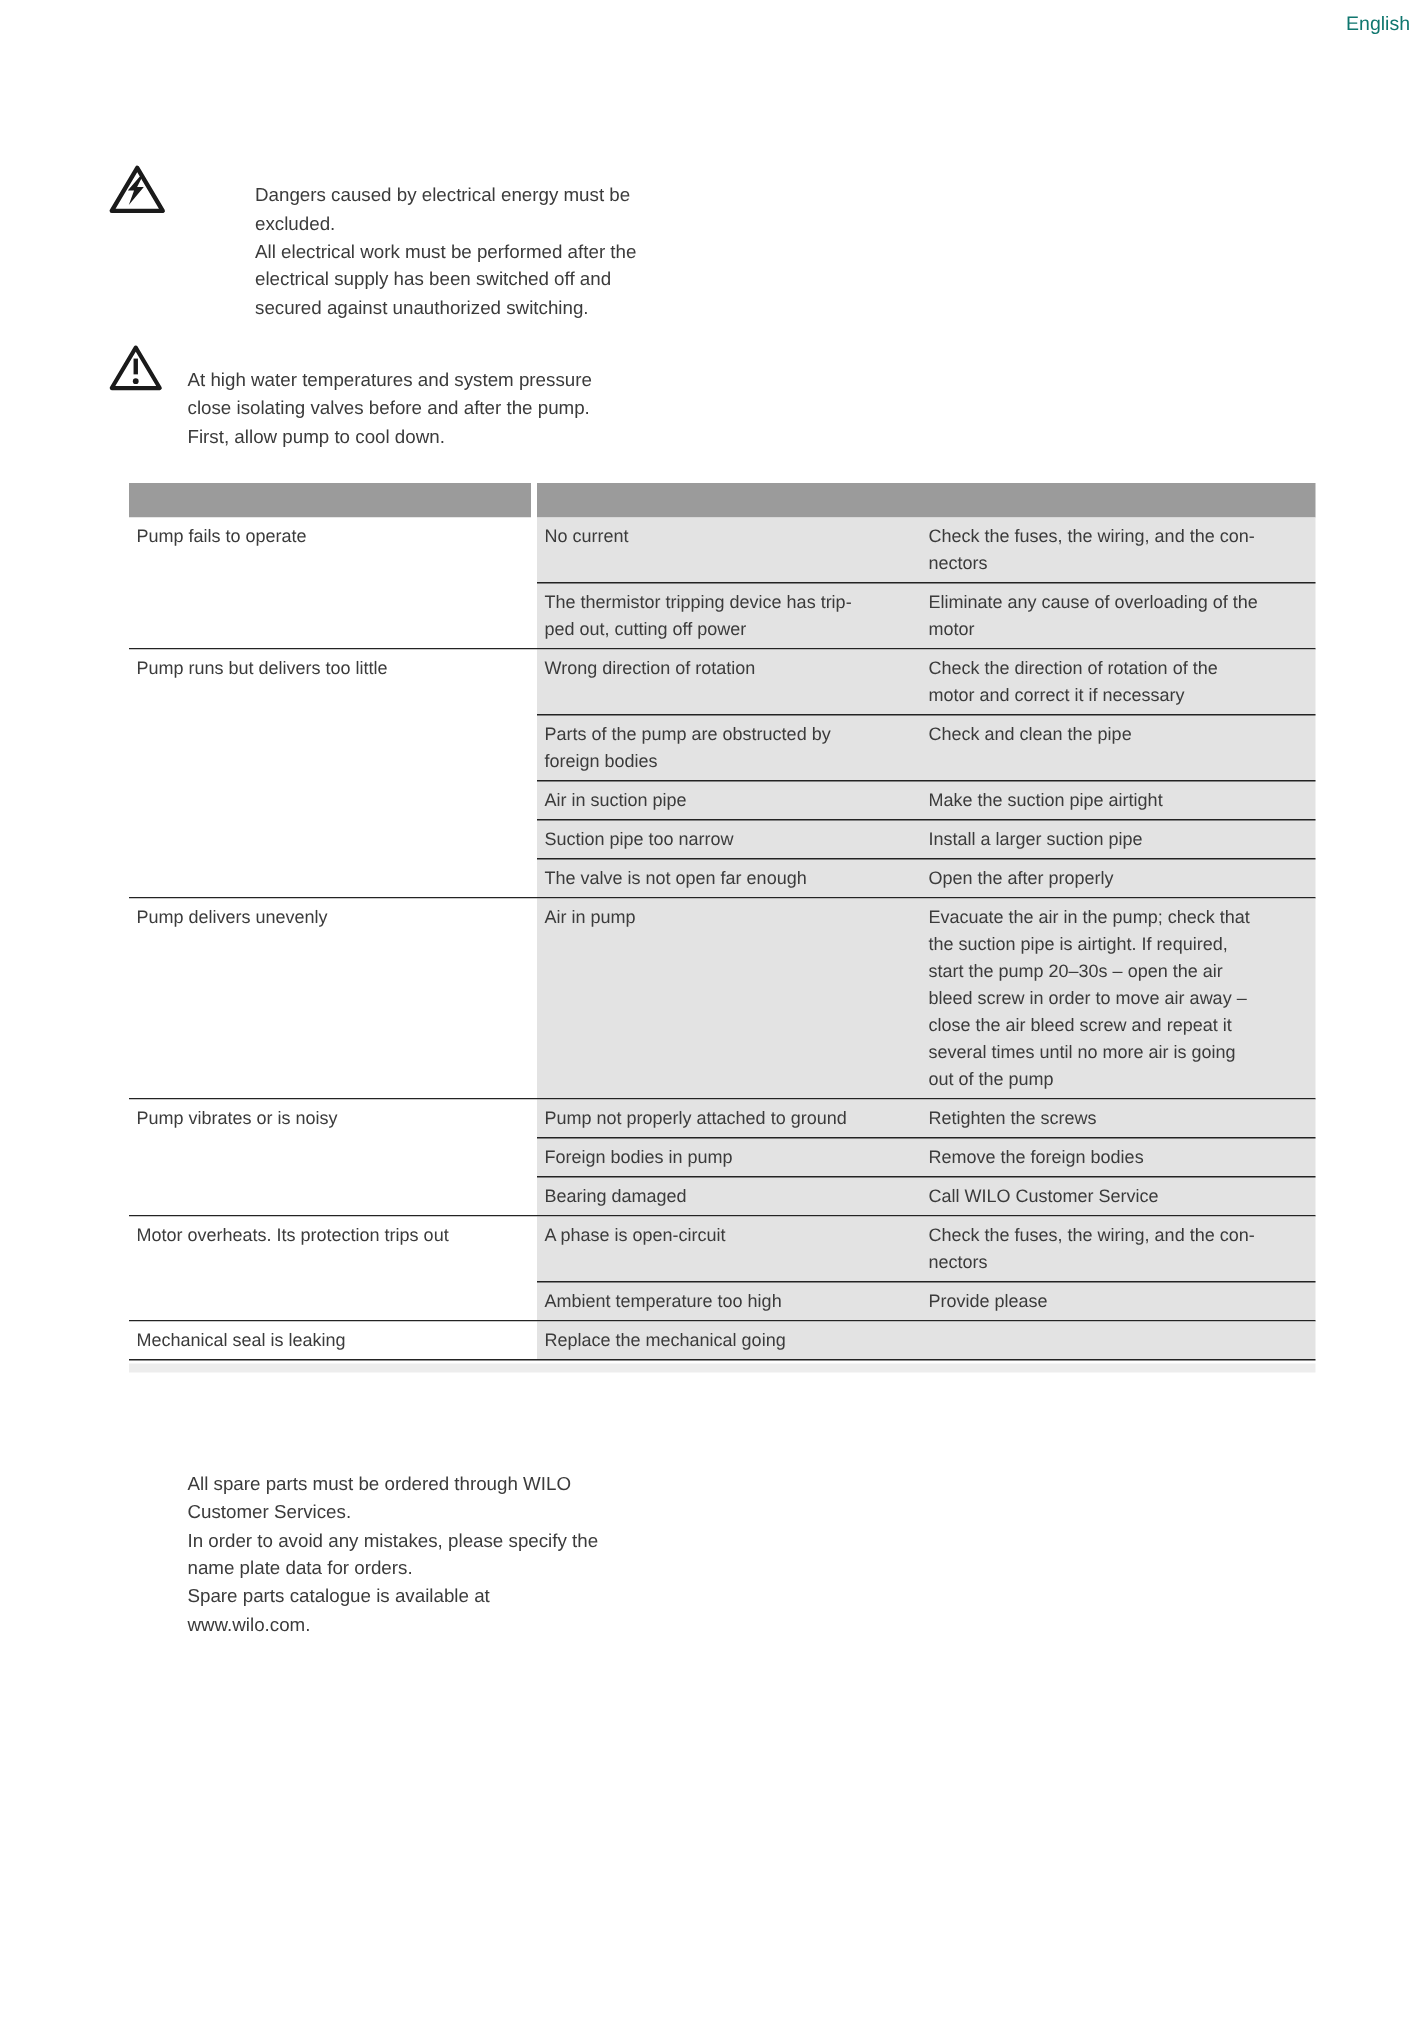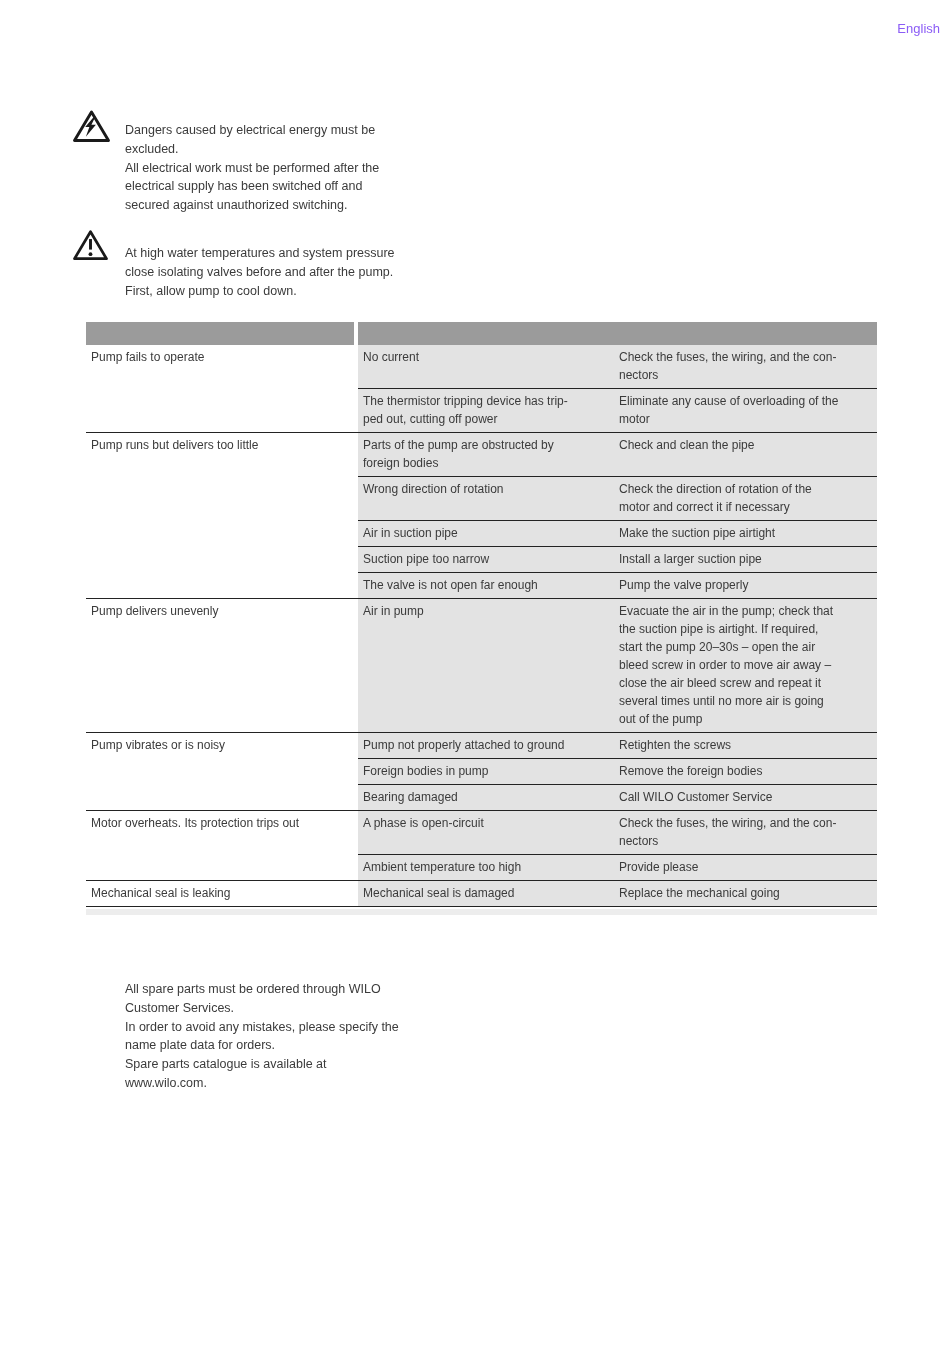--- a/index.html
+++ b/index.html
@@ -9,30 +9,30 @@
     --text:#3b3b3b;
   }
   *{margin:0;padding:0;box-sizing:border-box;}
   html,body{background:#fff;}
   body{
     width:950px;height:1360px;position:relative;
     font-family:"Liberation Sans","DejaVu Sans",sans-serif;
     color:var(--text);
   }
   .lang-label{
-    position:absolute;top:21px;right:10px;
-    font-size:13px;color:#8b5cf6;
+    position:absolute;top:8px;right:10px;
+    font-size:13px;color:#0f766e;
   }
   .warning-icon{position:absolute;left:72px;}
   .warning-text{
     position:absolute;left:125px;
     font-size:12.5px;line-height:18.8px;white-space:pre-line;
   }
   #warn1-icon{top:109px;}
-  #warn1-text{top:121px;}
+  #warn1-text{top:121px;margin-left:45px;}
   #warn2-icon{top:229px;}
   #warn2-text{top:244px;}
 
   .fault-table-wrap{position:absolute;left:86px;top:322px;width:791px;}
   .fault-table{border-bottom:1px solid var(--rule);}
   .thead{display:grid;grid-template-columns:268px 4px 1fr;height:23px;}
   .thead .seg{background:var(--header-bar);}
   .thead .gap{background:#fff;}
   .group{display:grid;grid-template-columns:268px 4px 1fr;border-top:1px solid var(--rule);}
   .group:first-of-type{border-top:0;}
@@ -115,40 +115,40 @@
               <div class="remedy-cell">Eliminate any cause of overloading of the
 motor</div>
             </div>
           </div>
         </div>
         <div class="group">
           <div class="fault-cell">Pump runs but delivers too little</div>
           <div class="gap-cell"></div>
           <div class="rows">
             <div class="row">
+              <div class="cause-cell">Wrong direction of rotation</div>
+              <div class="remedy-cell">Check the direction of rotation of the
+motor and correct it if necessary</div>
+            </div>
+            <div class="row">
               <div class="cause-cell">Parts of the pump are obstructed by
 foreign bodies</div>
               <div class="remedy-cell">Check and clean the pipe</div>
             </div>
             <div class="row">
-              <div class="cause-cell">Wrong direction of rotation</div>
-              <div class="remedy-cell">Check the direction of rotation of the
-motor and correct it if necessary</div>
-            </div>
-            <div class="row">
               <div class="cause-cell">Air in suction pipe</div>
               <div class="remedy-cell">Make the suction pipe airtight</div>
             </div>
             <div class="row">
               <div class="cause-cell">Suction pipe too narrow</div>
               <div class="remedy-cell">Install a larger suction pipe</div>
             </div>
             <div class="row">
               <div class="cause-cell">The valve is not open far enough</div>
-              <div class="remedy-cell">Pump the valve properly</div>
+              <div class="remedy-cell">Open the after properly</div>
             </div>
           </div>
         </div>
         <div class="group">
           <div class="fault-cell">Pump delivers unevenly</div>
           <div class="gap-cell"></div>
           <div class="rows">
             <div class="row">
               <div class="cause-cell">Air in pump</div>
               <div class="remedy-cell">Evacuate the air in the pump; check that
@@ -192,21 +192,20 @@
               <div class="cause-cell">Ambient temperature too high</div>
               <div class="remedy-cell">Provide please</div>
             </div>
           </div>
         </div>
         <div class="group">
           <div class="fault-cell">Mechanical seal is leaking</div>
           <div class="gap-cell"></div>
           <div class="rows">
             <div class="row">
-              <div class="cause-cell">Mechanical seal is damaged</div>
               <div class="remedy-cell">Replace the mechanical going</div>
             </div>
           </div>
         </div>
       </div>
   </div>
   <div class="bottom-strip"></div>
 </div>
 
 <div class="spare-parts">All spare parts must be ordered through WILO

